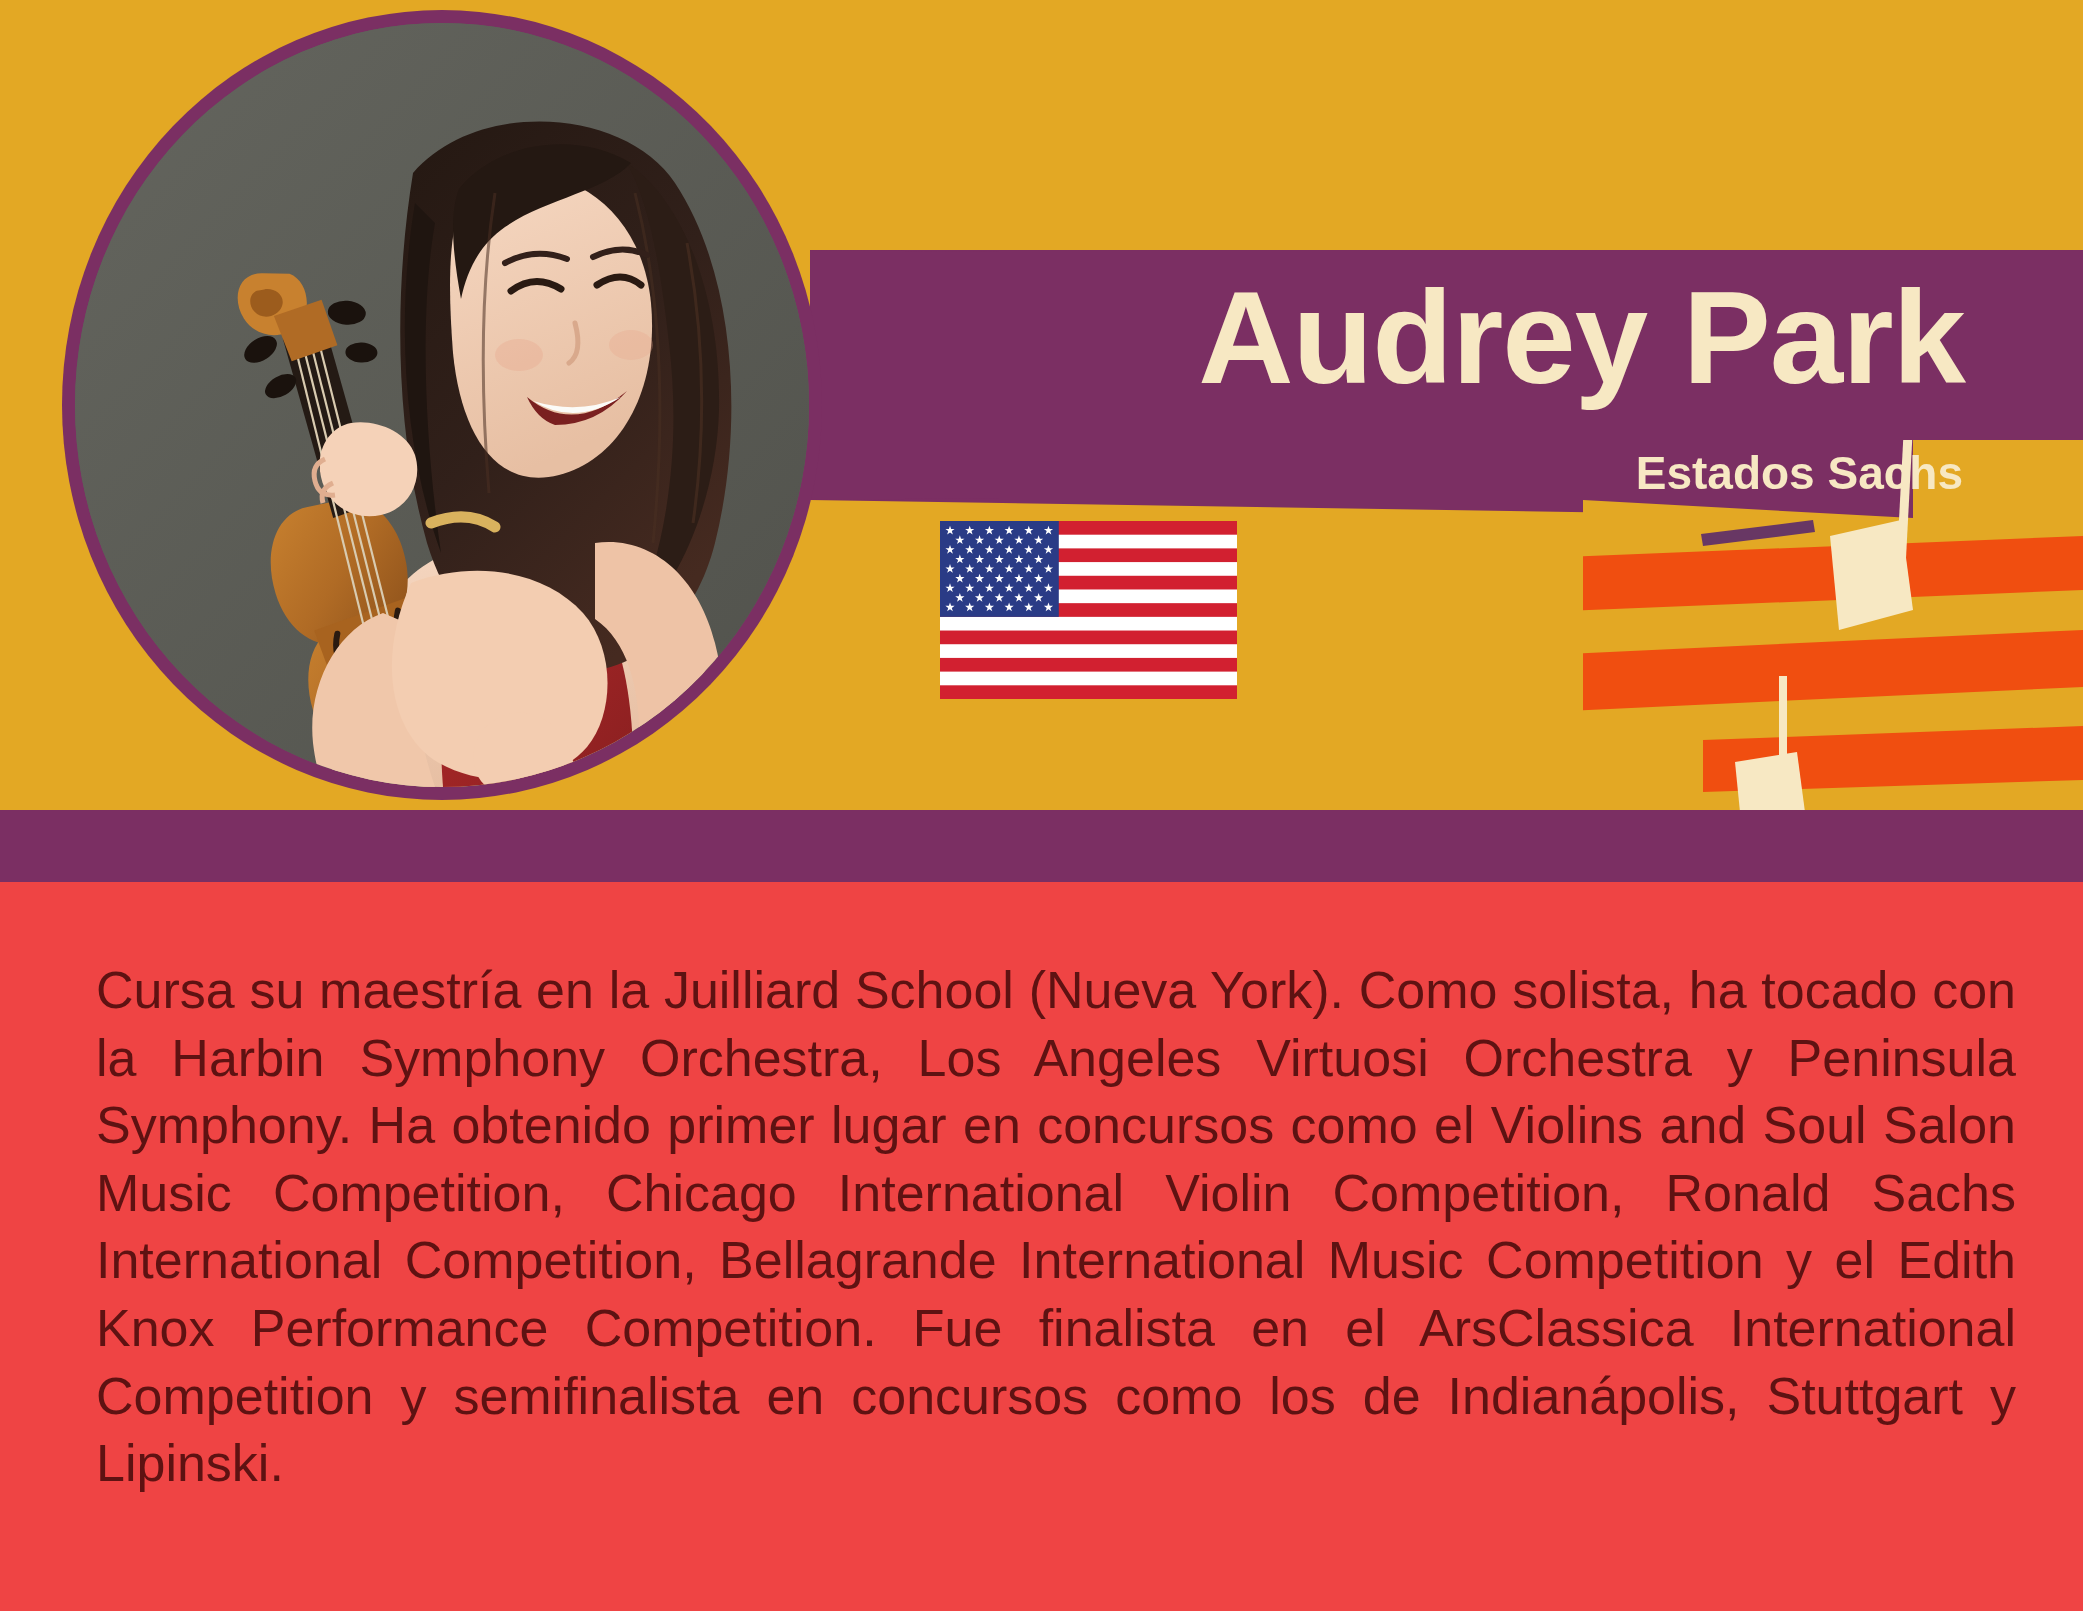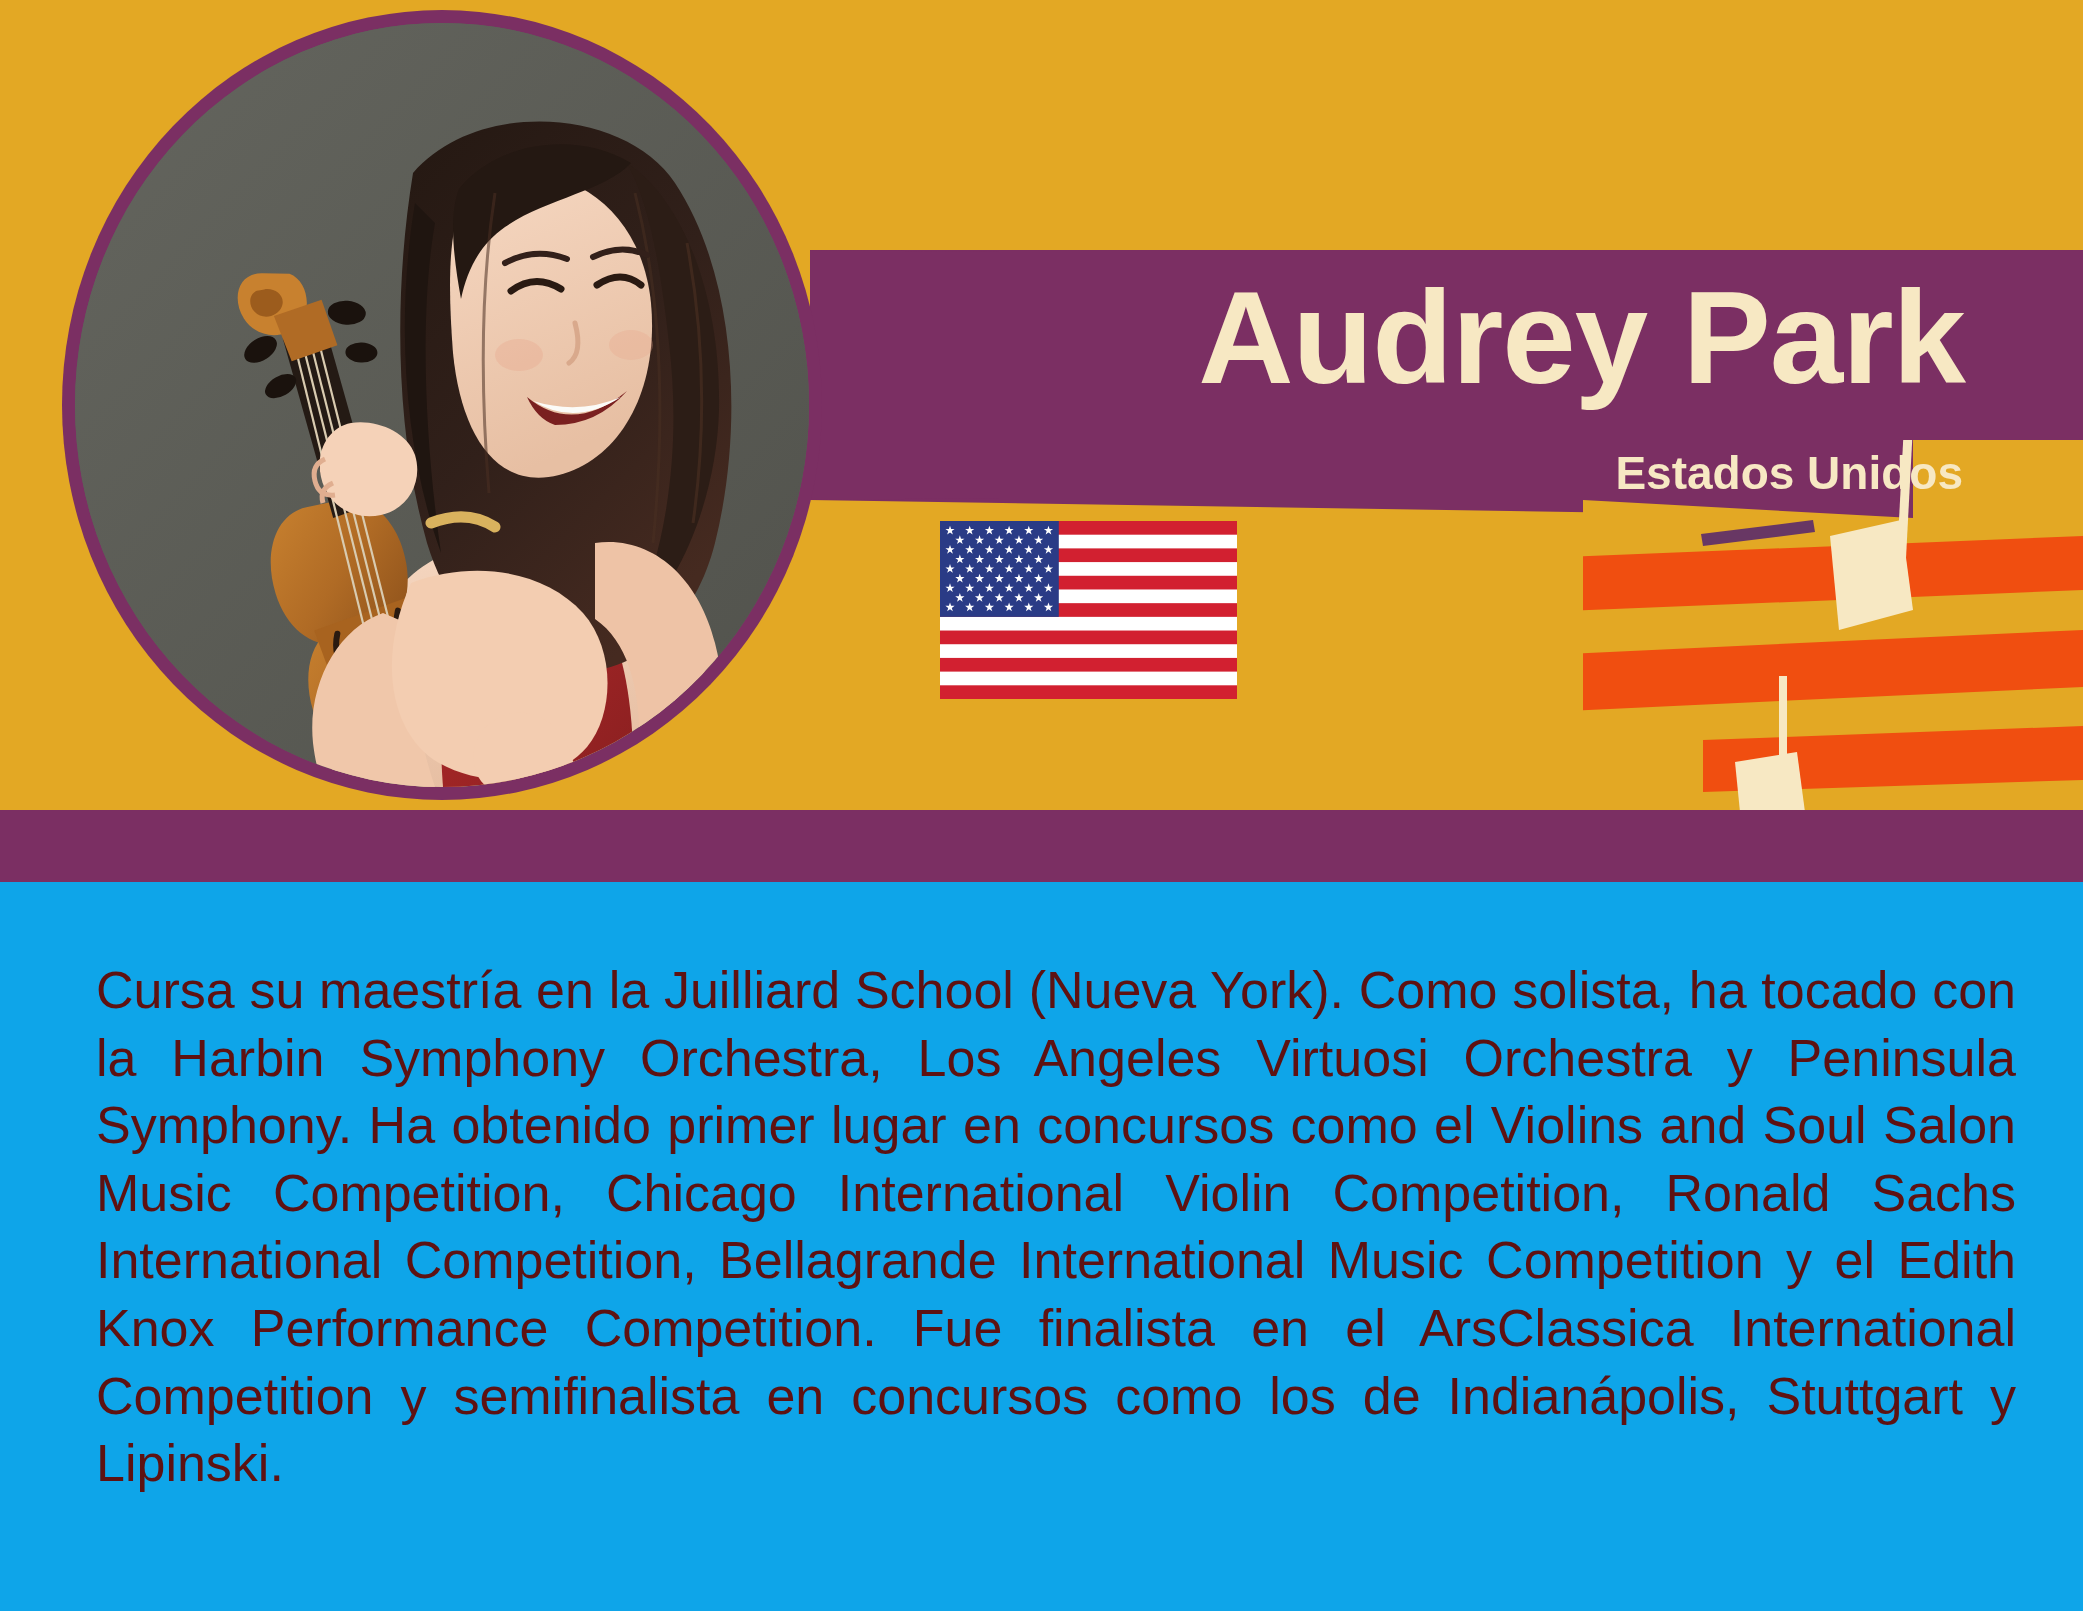--- a/index.html
+++ b/index.html
@@ -113,21 +113,21 @@
     width:2083px; height:72px;
     background:#7b2f63;
     z-index:10;
   }
 
   
   .body-area {
     position:absolute;
     left:0; top:882px;
     width:2083px; height:729px;
-    background:#0ea5e9;
+    background:#ef4444;
   }
   .bio {
     position:absolute;
     left:96px; top:75px;
     width:1920px;
     font-size:52px;
     line-height:1.30;
     color:#5e1212;
     text-align:justify;
     font-weight:500;
@@ -317,21 +317,21 @@
           <use href="#starrow2" y="24.6"></use>
           <use href="#starrow" y="36.9"></use>
           <use href="#starrow2" y="36.9"></use>
           <use href="#starrow" y="49.2"></use>
         </g>
       </svg>
     </div>
 
     <div class="title-block">
       <div class="artist-name">Audrey Park</div>
-      <div class="artist-country">Estados Unidos</div>
+      <div class="artist-country">Estados Sachs</div>
     </div>
   </div>
 
   <div class="sep-bar"></div>
 
   <div class="body-area">
     <p class="bio">Cursa su maestría en la Juilliard School (Nueva York). Como solista, ha tocado con la Harbin Symphony Orchestra, Los Angeles Virtuosi Orchestra y Peninsula Symphony. Ha obtenido primer lugar en concursos como el Violins and Soul Salon Music Competition, Chicago International Violin Competition, Ronald Sachs International Competition, Bellagrande International Music Competition y el Edith Knox Performance Competition. Fue finalista en el ArsClassica International Competition y semifinalista en concursos como los de Indianápolis, Stuttgart y Lipinski.</p>
   </div>
 
 </div>

